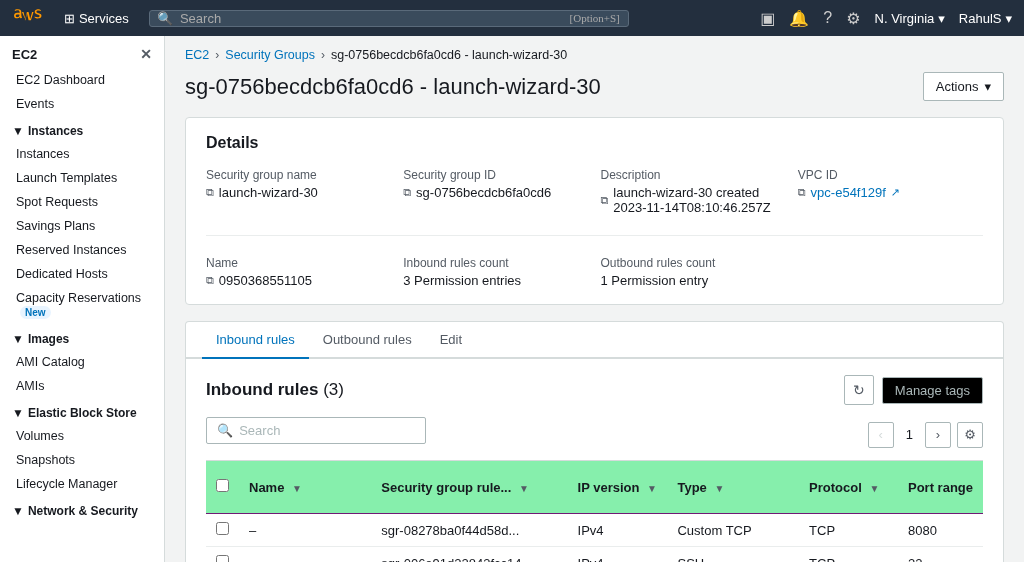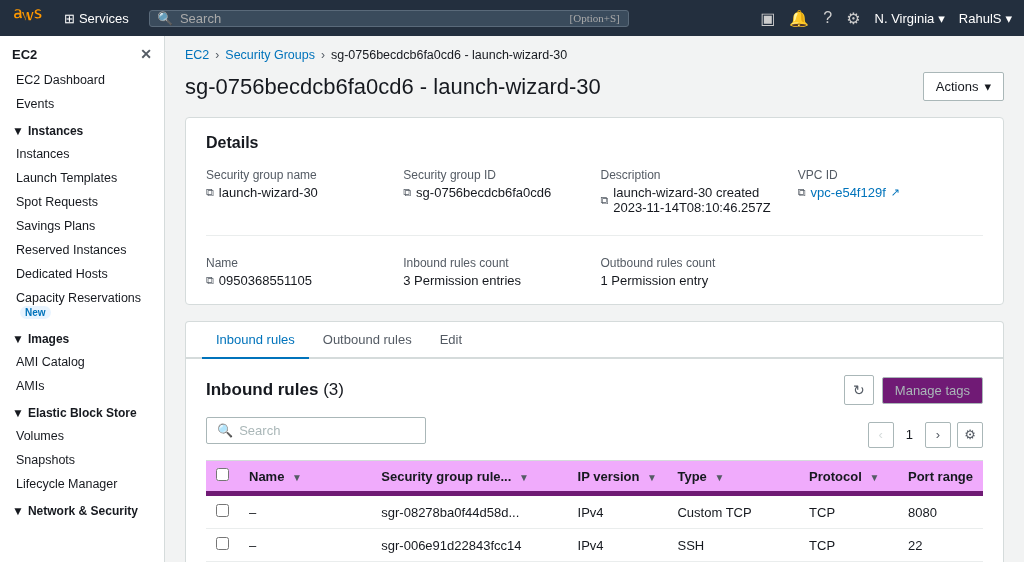--- a/index.html
+++ b/index.html
@@ -222,21 +222,21 @@
       background: #fff;
       display: flex;
       align-items: center;
       justify-content: center;
       cursor: pointer;
       color: #545b64;
       font-size: 14px;
     }
 
     .btn-secondary {
-      background: #701a75;
+      background: #000000;
       border: 1px solid #aab7b8;
       border-radius: 2px;
       padding: 5px 12px;
       cursor: pointer;
       font-size: 13px;
       color: #16191f;
     }
     .btn-secondary.disabled { color: #aab7b8; cursor: not-allowed; }
 
     .btn-primary {
@@ -308,24 +308,24 @@
     }
 
     
     .rules-table {
       width: 100%;
       border-collapse: collapse;
       font-size: 13px;
     }
     .rules-table th {
       text-align: left;
-      padding: 7px 10px;
-      background: #f0abfc;
+      padding: 18px 10px;
+      background: #86efac;
       border-top: 1px solid #d5dbdb;
-      border-bottom: 5px solid #701a75;
+      border-bottom: 1px solid #701a75;
       color: #16191f;
       font-weight: 600;
       white-space: nowrap;
     }
     .rules-table th .sort-icon { color: #545b64; font-size: 10px; margin-left: 4px; }
     .rules-table td {
       padding: 8px 10px;
       border-bottom: 1px solid #eaeded;
       color: #16191f;
     }

